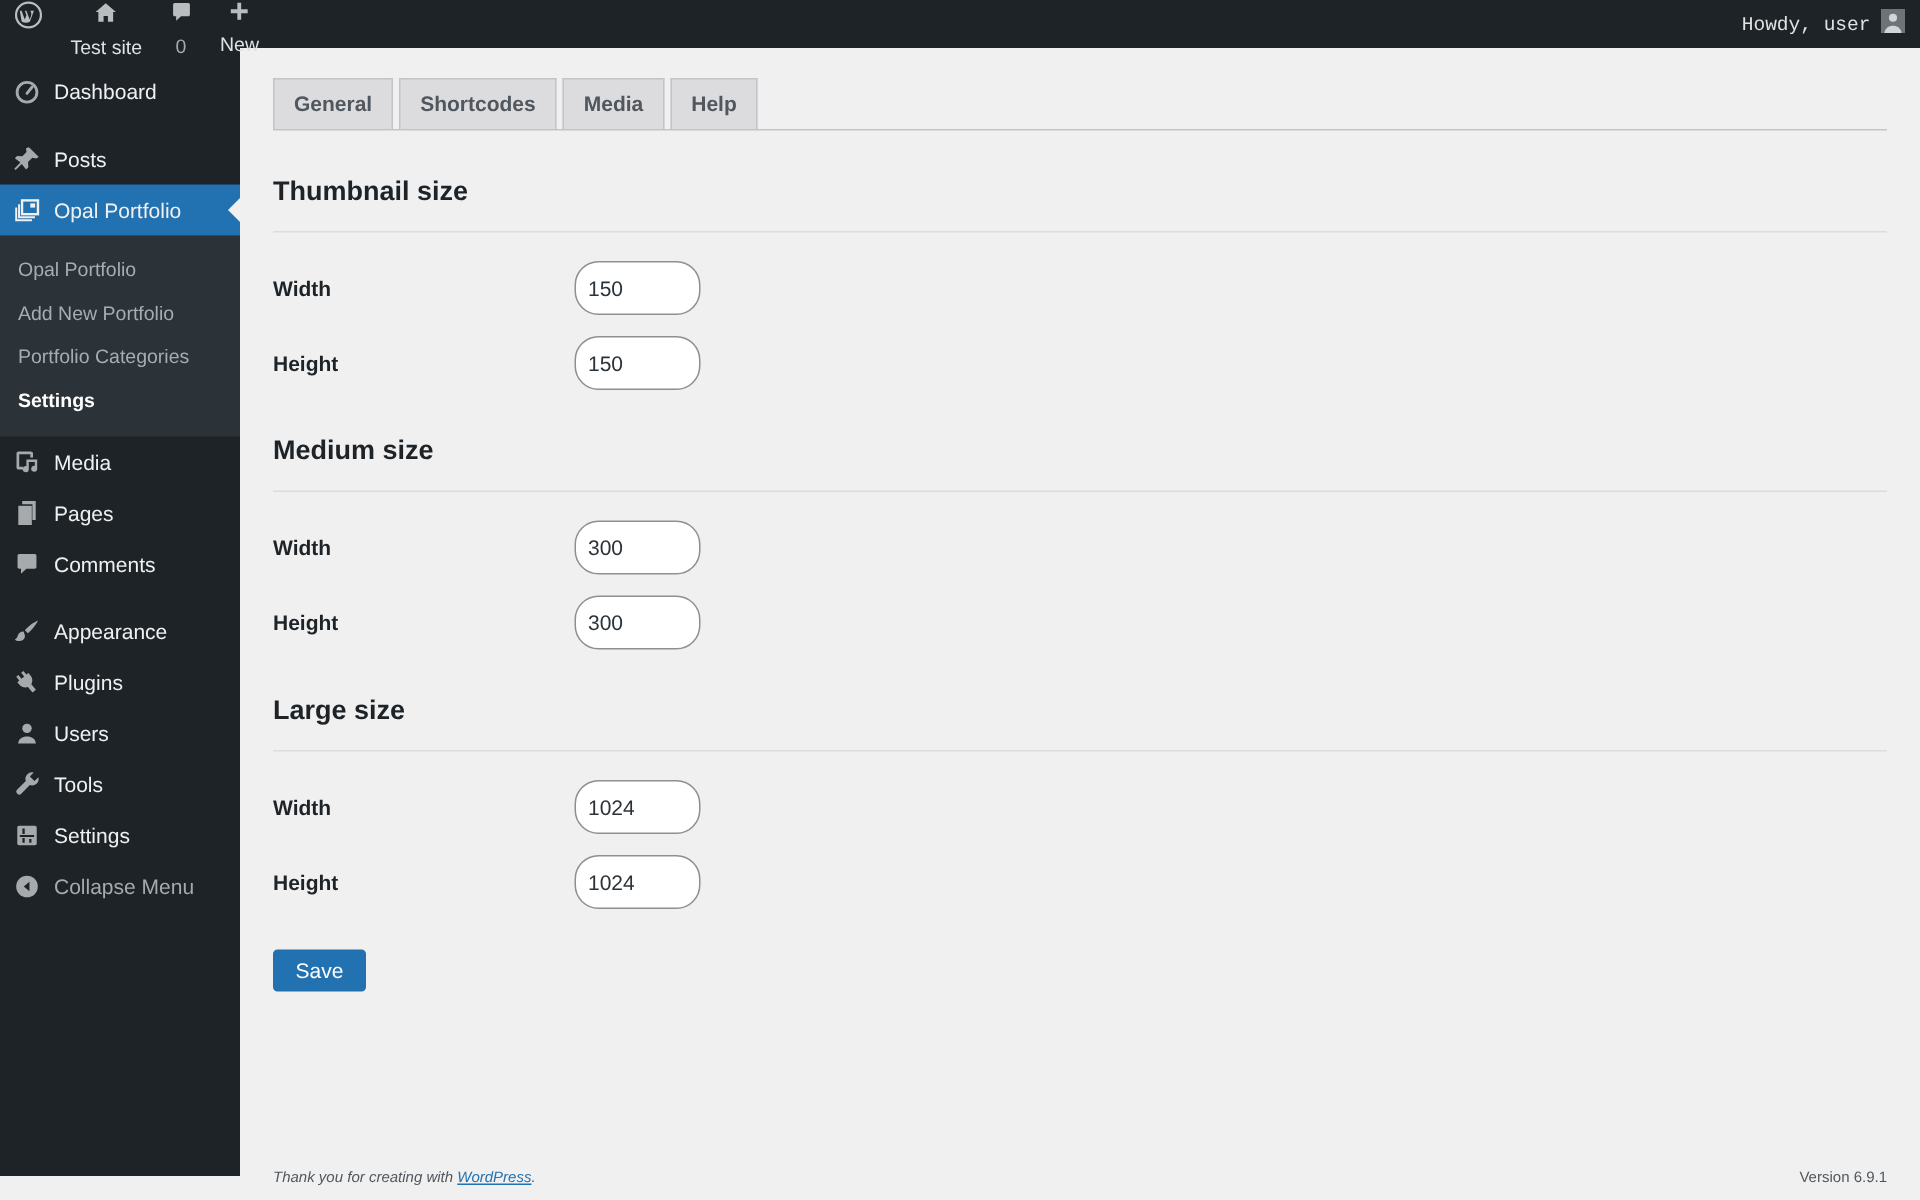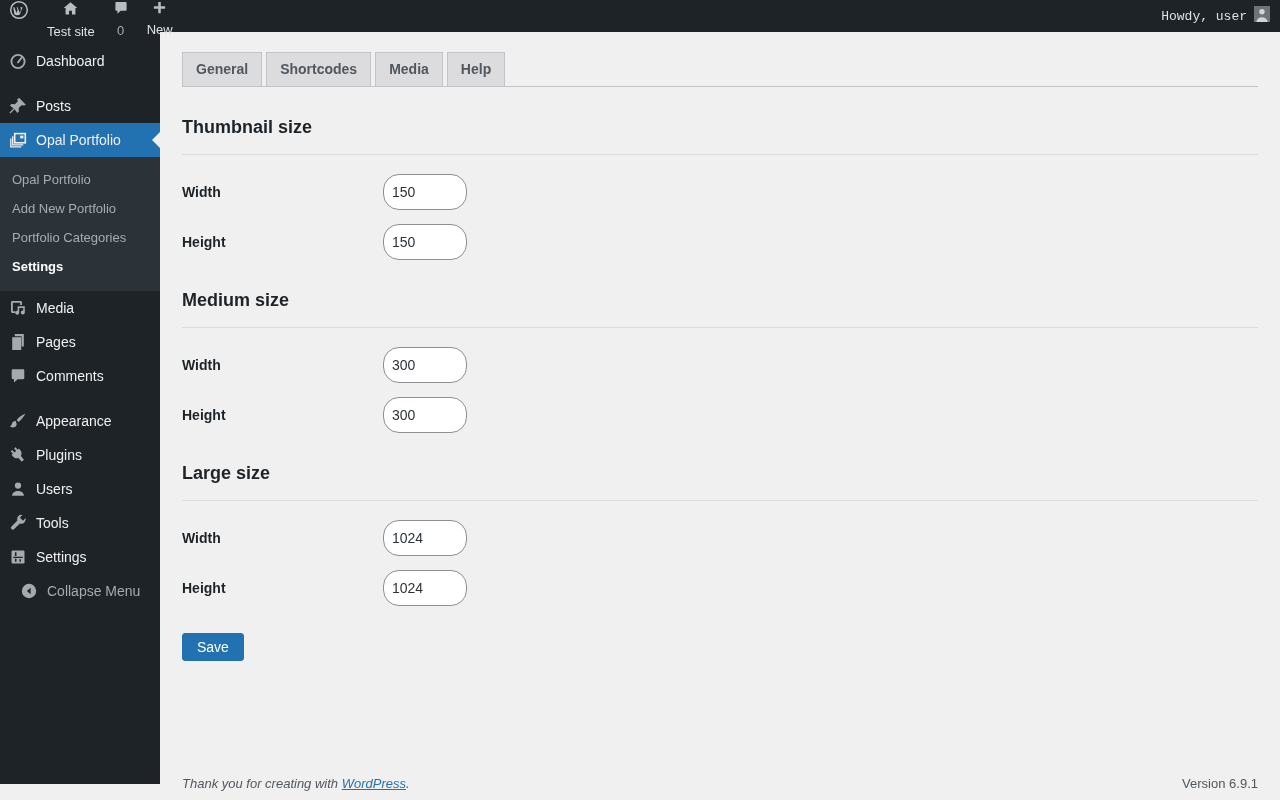--- a/index.html
+++ b/index.html
@@ -36,21 +36,21 @@
   .menu-item.active .menu-icon { color:#f0f0f1; }
   .wp-arrow {
     position:absolute; right:0; top:50%; transform:translateY(-50%);
     width:0; height:0; border-top:8px solid transparent; border-bottom:8px solid transparent;
     border-right:8px solid #f0f0f1;
   }
   .menu-sep { height:11px; }
   .submenu { background:#2c3338; padding:8px 0 10px; }
   .submenu-item { padding:7px 0 7px 12px; font-size:13px; color:#a6acb2; cursor:pointer; }
   .submenu-item.current { color:#ffffff; font-weight:bold; }
-  .menu-item.collapse { color:#a7aaad; margin-top:0;padding-left:11px; }
+  .menu-item.collapse { color:#a7aaad; margin-top:0; }
   
   .content {
     position:absolute; top:32px; left:160px; right:0; bottom:0;
     background:#f0f0f1; padding:0 22px;
   }
   .tabs { padding-top:20px; border-bottom:1px solid #c3c4c7; display:flex;align-items:center; }
   .nav-tab {
     display:inline-block; background:#dcdcde; border:1px solid #c3c4c7; border-bottom:none;
     padding:8px 13px; margin-right:4px; font-size:14px; font-weight:bold;
     color:#50575e; cursor:pointer; line-height:17px;
@@ -63,21 +63,21 @@
     width:84px; height:36px; padding:0 8px; border:1px solid #8c8f94; border-radius:16px;
     font-size:14px; color:#2c3338; background:#fff; font-family:inherit;
   }
   .save-btn {
     margin-top:13px; background:#2271b1; border:1px solid #2271b1; border-radius:3px;
     color:#fff; font-size:14px; padding:5px 14px; cursor:pointer; font-family:inherit;
   }
   .footer {
     position:absolute; left:22px; right:22px; bottom:9px;
     display:flex; justify-content:space-between; align-items:baseline;
-    font-size:13px; color:#50575e;
+    font-size:10px; color:#50575e;
   }
   .footer-left { font-style:italic; }
   .footer a { color:#2271b1; }
 </style>
 </head>
 <body>
 
 <div class="admin-bar">
   <div class="ab-left">
     <div class="ab-item">

